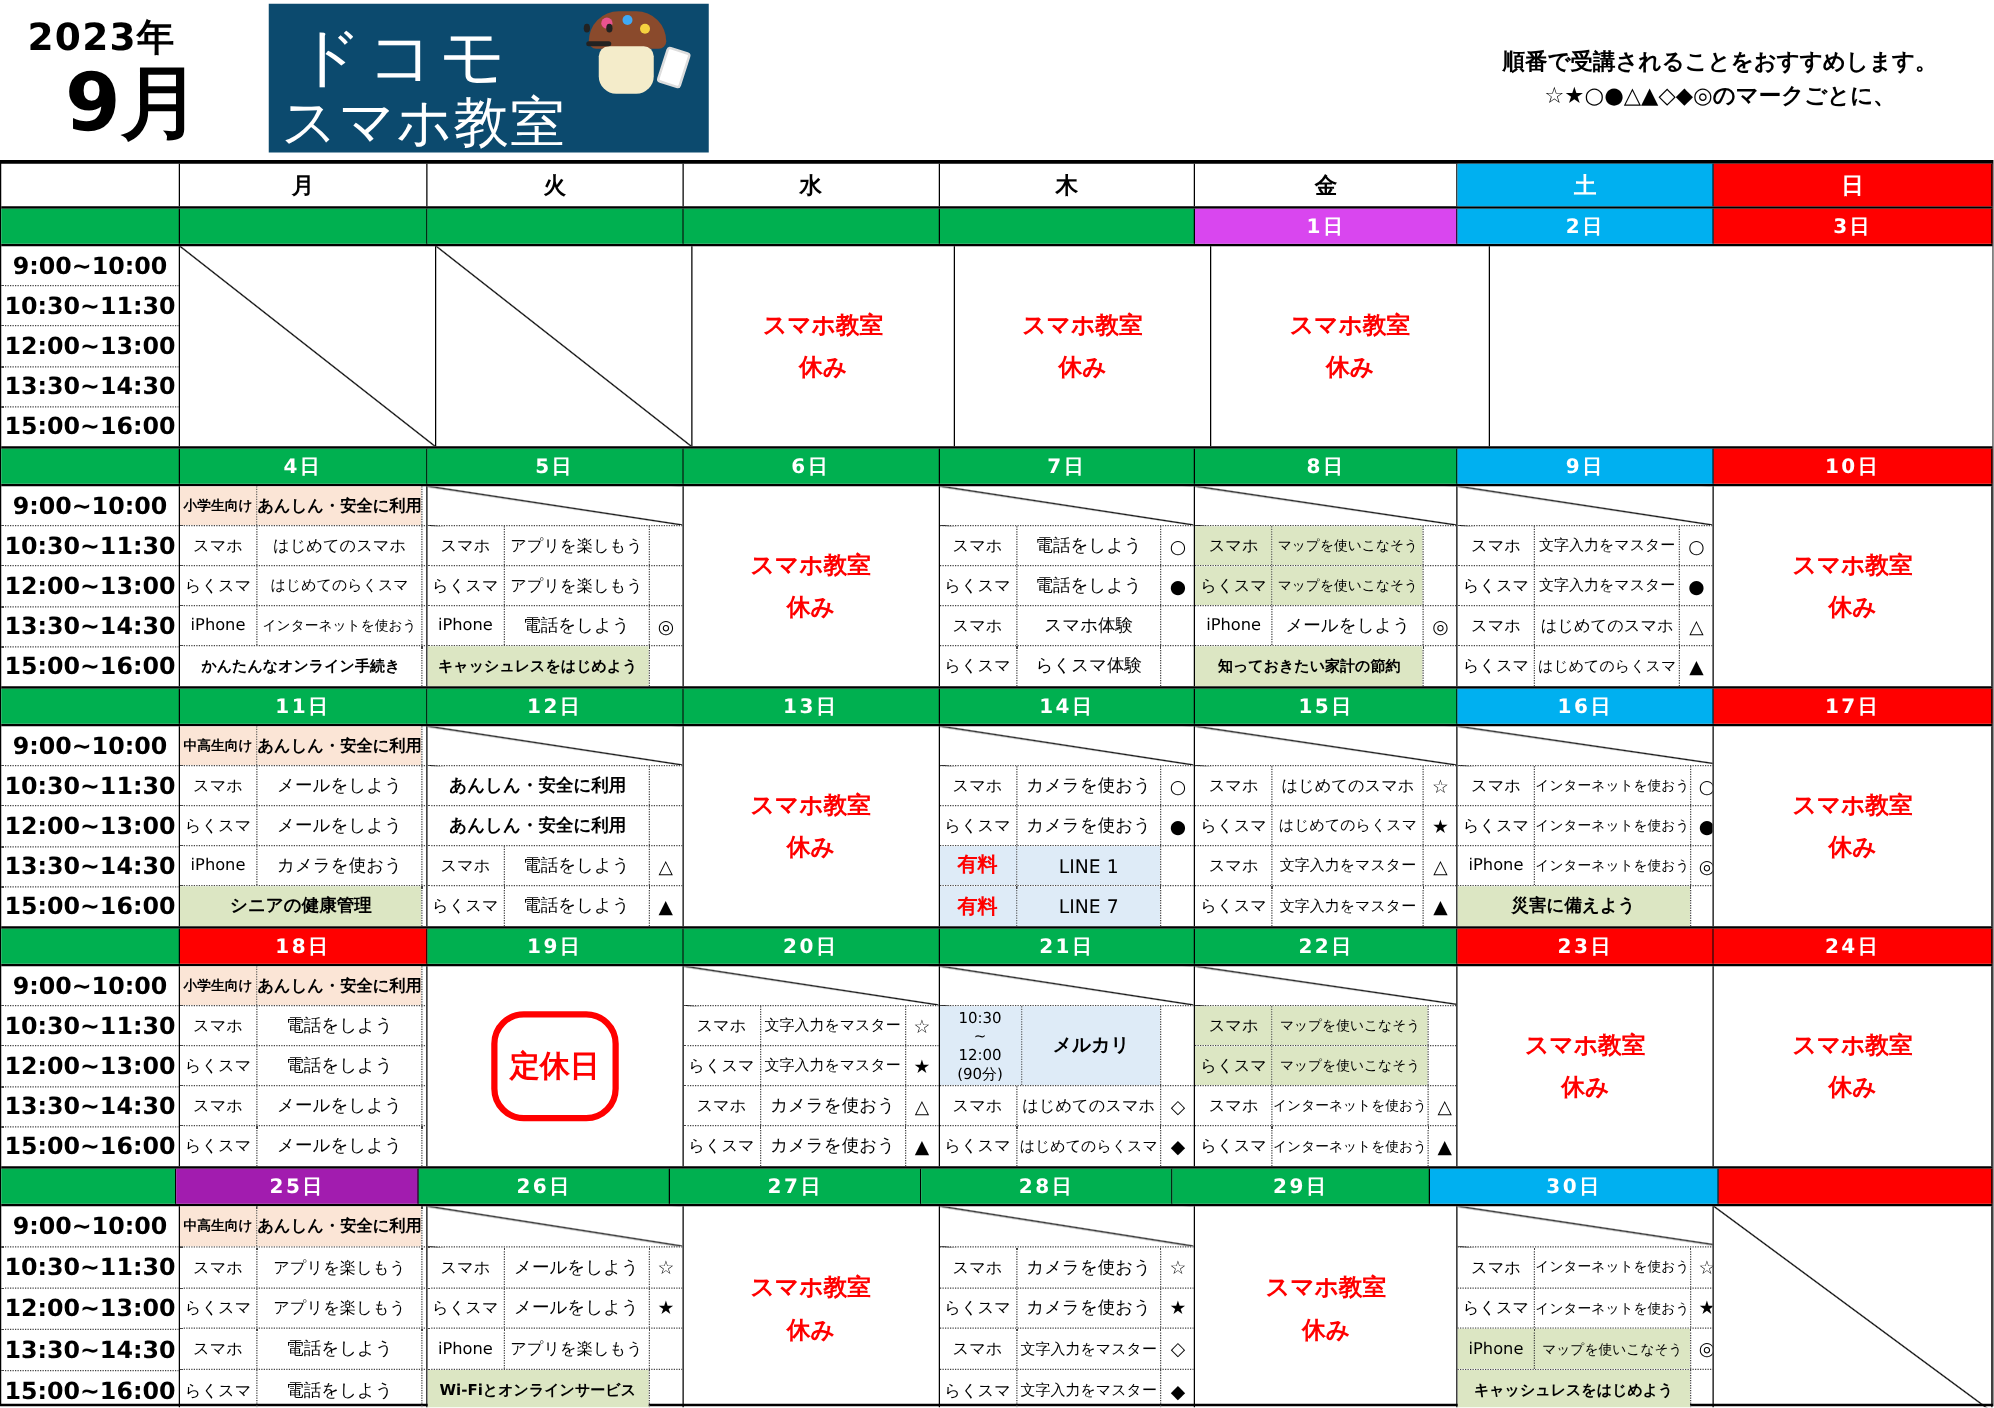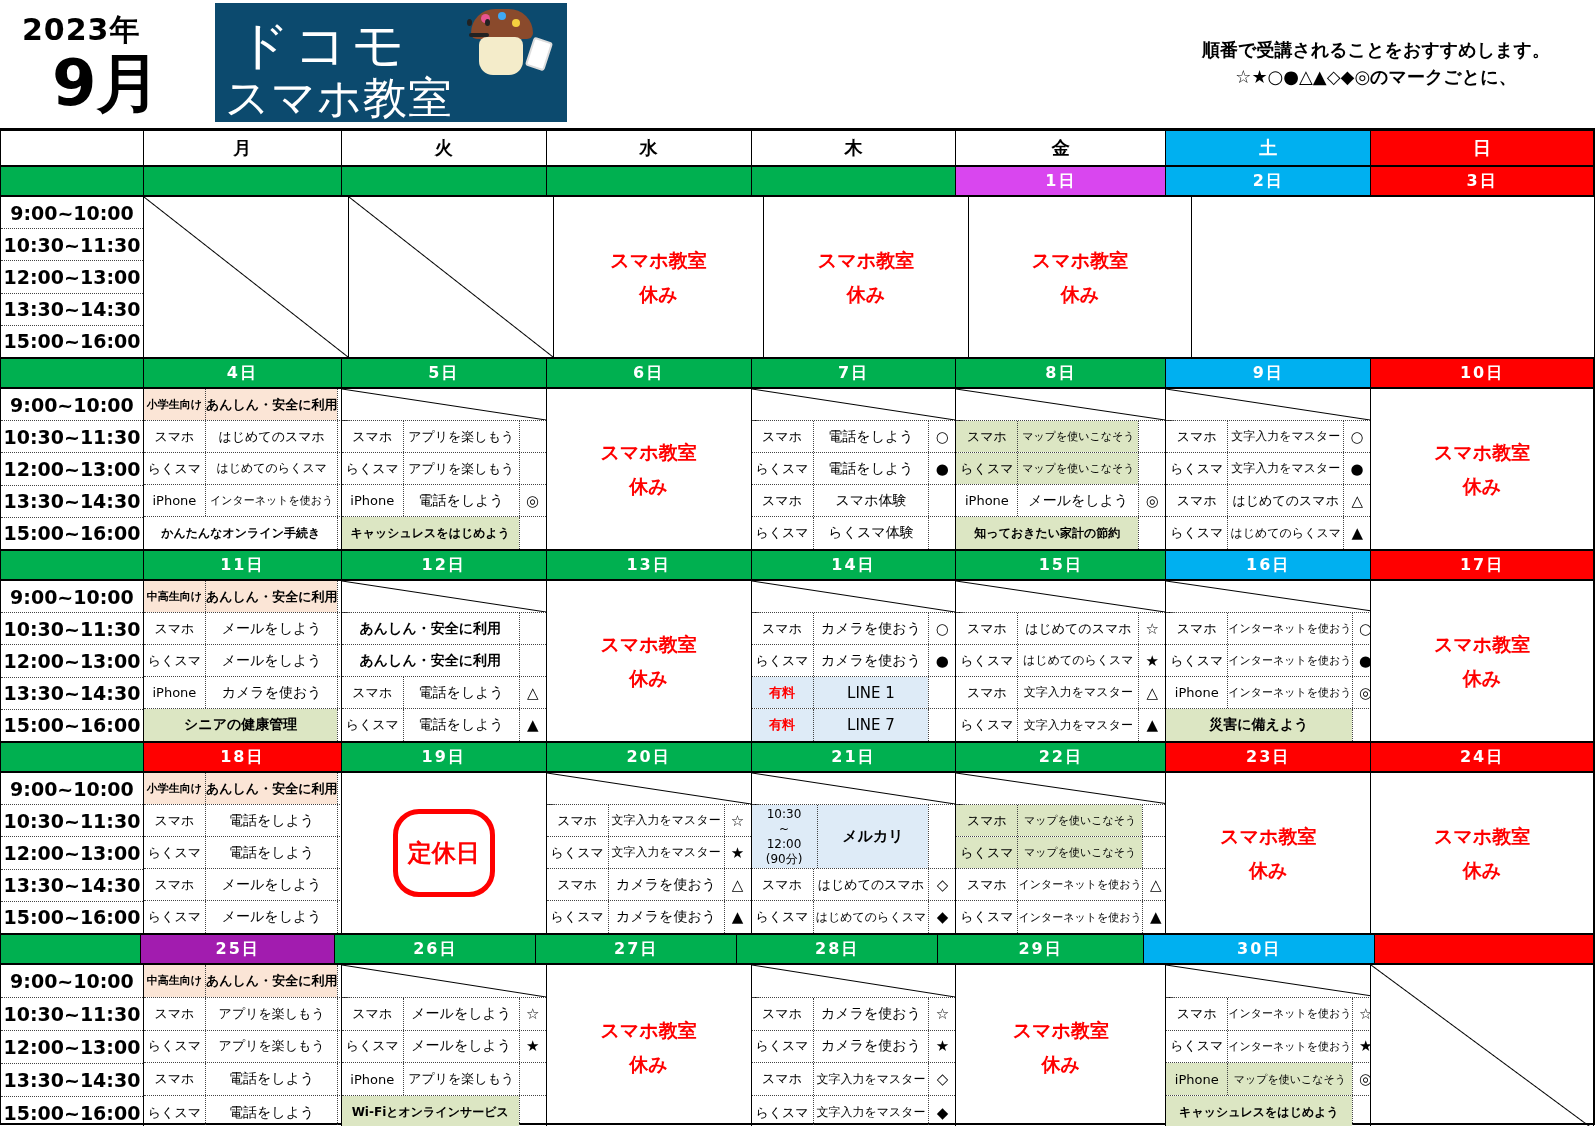--- a/index.html
+++ b/index.html
@@ -60,21 +60,21 @@
           border-right:1px dotted #444;box-sizing:border-box;font-size:13px;color:#000;white-space:nowrap;}
   .titlebox{flex:1;display:flex;align-items:center;justify-content:center;
             font-size:14px;color:#000;white-space:nowrap;box-sizing:border-box;}
   .markbox{width:27px;display:flex;align-items:center;justify-content:center;
            border-left:1px dotted #444;box-sizing:border-box;font-size:15px;color:#000;}
   .spanbox{flex:1;display:flex;align-items:center;justify-content:center;
            font-size:14px;font-weight:600;color:#000;white-space:nowrap;box-sizing:border-box;}
   .tagbox{width:62px;display:flex;align-items:center;justify-content:center;
           border-right:1px dotted #444;box-sizing:border-box;font-size:11px;font-weight:bold;
           color:#000;white-space:nowrap;}
-  .paidtag{color:#f00;font-size:13px;}
+  .paidtag{color:#f00;font-size:16px;}
   .diagbg{background-image:linear-gradient(to right top,transparent calc(50% - 1px),#000 calc(50% - 0px),transparent calc(50% + 1px));}
   .closedbody{display:flex;flex-direction:column;align-items:center;justify-content:center;
               color:#f00;font-weight:bold;font-size:19px;line-height:1.8;}
   .teibody{display:flex;align-items:center;justify-content:center;}
   .teibox{border:5px solid #f00;border-radius:26px;width:92px;height:78px;display:flex;
           align-items:center;justify-content:center;color:#f00;font-size:24px;font-weight:bold;}
   .bannerbody{position:relative;}
   .scroll{position:absolute;left:52px;top:28px;width:300px;height:96px;border:5px solid #4a648f;
           border-radius:8px;background:#fff;display:flex;flex-direction:column;align-items:center;
           justify-content:center;color:#2f5496;font-weight:bold;font-size:16px;line-height:1.7;}

